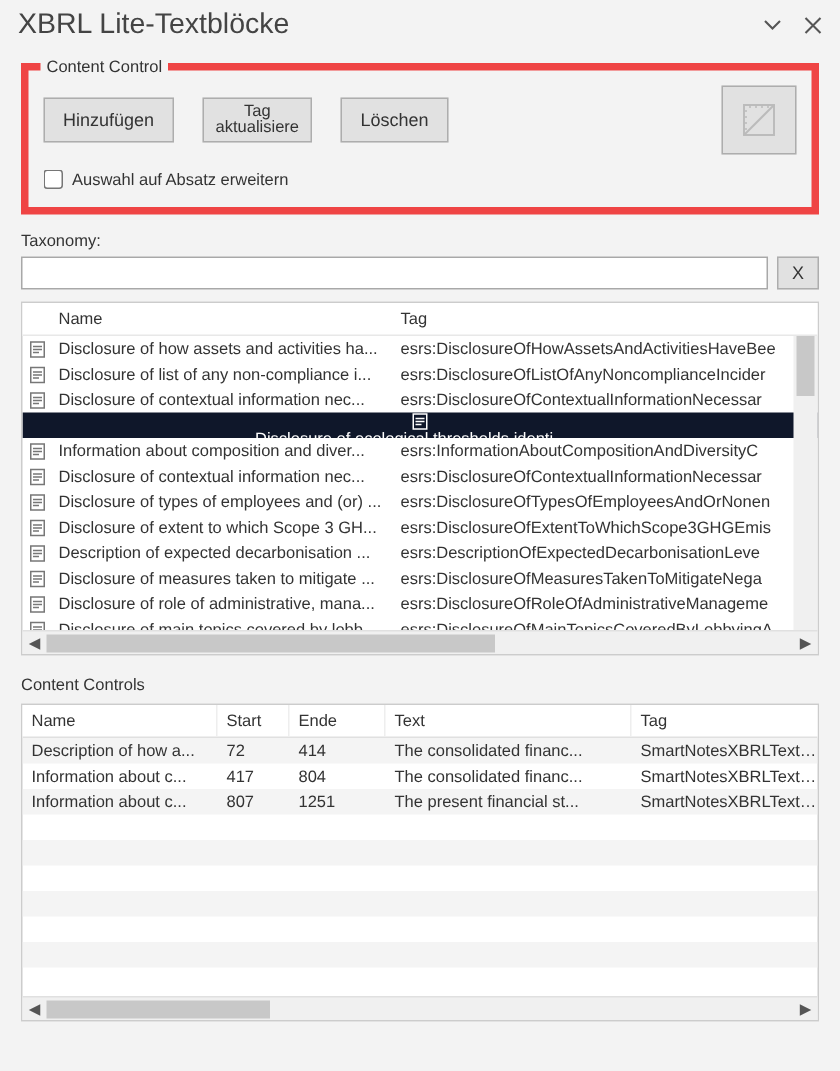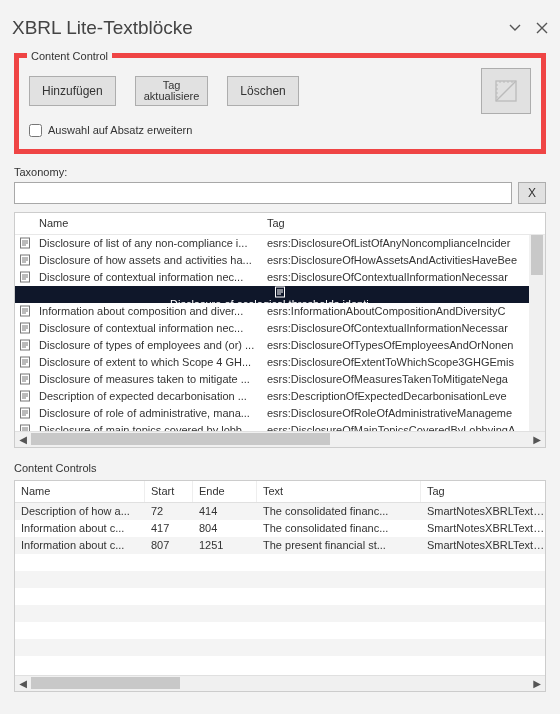--- a/index.html
+++ b/index.html
@@ -12,21 +12,20 @@
     width: 560px;
     height: 714px;
     overflow: hidden;
   }
   .panel {
     width: 560px;
     height: 714px;
     background: #f3f3f3;
     display: flex;
     flex-direction: column;
-    justify-content: center;
   }
   .titlebar {
     display: flex;
     align-items: center;
     justify-content: space-between;
     padding: 6px 12px 10px 12px;
   }
   .titlebar h1 {
     font-size: 19px;
     font-weight: 400;
@@ -312,40 +311,40 @@
       <div class="gh-tag">Tag</div>
     </div>
     <div class="grid-body" id="grid1-body">
         <div class="grid-row">
           <div class="cell-icon row-icon">
             <svg width="12" height="12" viewBox="0 0 12 12">
               <rect x="1.5" y="1" width="9" height="10" fill="none" stroke="#777" stroke-width="1"></rect>
               <path d="M3 4 H9 M3 6 H9 M3 8 H7" stroke="#777" stroke-width="1"></path>
             </svg>
           </div>
+          <div class="cell-name">Disclosure of how assets and activities ha...</div>
+          <div class="cell-tag">esrs:DisclosureOfHowAssetsAndActivitiesHaveBee</div>
+        </div>
+        <div class="grid-row">
+          <div class="cell-icon row-icon">
+            <svg width="12" height="12" viewBox="0 0 12 12">
+              <rect x="1.5" y="1" width="9" height="10" fill="none" stroke="#777" stroke-width="1"></rect>
+              <path d="M3 4 H9 M3 6 H9 M3 8 H7" stroke="#777" stroke-width="1"></path>
+            </svg>
+          </div>
           <div class="cell-name">Disclosure of list of any non-compliance i...</div>
           <div class="cell-tag">esrs:DisclosureOfListOfAnyNoncomplianceIncider</div>
         </div>
         <div class="grid-row">
           <div class="cell-icon row-icon">
             <svg width="12" height="12" viewBox="0 0 12 12">
               <rect x="1.5" y="1" width="9" height="10" fill="none" stroke="#777" stroke-width="1"></rect>
               <path d="M3 4 H9 M3 6 H9 M3 8 H7" stroke="#777" stroke-width="1"></path>
             </svg>
           </div>
-          <div class="cell-name">Disclosure of how assets and activities ha...</div>
-          <div class="cell-tag">esrs:DisclosureOfHowAssetsAndActivitiesHaveBee</div>
-        </div>
-        <div class="grid-row">
-          <div class="cell-icon row-icon">
-            <svg width="12" height="12" viewBox="0 0 12 12">
-              <rect x="1.5" y="1" width="9" height="10" fill="none" stroke="#777" stroke-width="1"></rect>
-              <path d="M3 4 H9 M3 6 H9 M3 8 H7" stroke="#777" stroke-width="1"></path>
-            </svg>
-          </div>
           <div class="cell-name">Disclosure of contextual information nec...</div>
           <div class="cell-tag">esrs:DisclosureOfContextualInformationNecessar</div>
         </div>
         <div class="grid-row selected">
           <div class="cell-icon row-icon">
             <svg width="12" height="12" viewBox="0 0 12 12">
               <rect x="1.5" y="1" width="9" height="10" fill="none" stroke="#fff" stroke-width="1"></rect>
               <path d="M3 4 H9 M3 6 H9 M3 8 H7" stroke="#fff" stroke-width="1"></path>
             </svg>
           </div>
@@ -381,42 +380,42 @@
           <div class="cell-name">Disclosure of types of employees and (or) ...</div>
           <div class="cell-tag">esrs:DisclosureOfTypesOfEmployeesAndOrNonen</div>
         </div>
         <div class="grid-row">
           <div class="cell-icon row-icon">
             <svg width="12" height="12" viewBox="0 0 12 12">
               <rect x="1.5" y="1" width="9" height="10" fill="none" stroke="#777" stroke-width="1"></rect>
               <path d="M3 4 H9 M3 6 H9 M3 8 H7" stroke="#777" stroke-width="1"></path>
             </svg>
           </div>
-          <div class="cell-name">Disclosure of extent to which Scope 4 GH...</div>
+          <div class="cell-name">Disclosure of extent to which Scope 3 GH...</div>
           <div class="cell-tag">esrs:DisclosureOfExtentToWhichScope3GHGEmis</div>
+        </div>
+        <div class="grid-row">
+          <div class="cell-icon row-icon">
+            <svg width="12" height="12" viewBox="0 0 12 12">
+              <rect x="1.5" y="1" width="9" height="10" fill="none" stroke="#777" stroke-width="1"></rect>
+              <path d="M3 4 H9 M3 6 H9 M3 8 H7" stroke="#777" stroke-width="1"></path>
+            </svg>
+          </div>
+          <div class="cell-name">Description of expected decarbonisation ...</div>
+          <div class="cell-tag">esrs:DescriptionOfExpectedDecarbonisationLeve</div>
         </div>
         <div class="grid-row">
           <div class="cell-icon row-icon">
             <svg width="12" height="12" viewBox="0 0 12 12">
               <rect x="1.5" y="1" width="9" height="10" fill="none" stroke="#777" stroke-width="1"></rect>
               <path d="M3 4 H9 M3 6 H9 M3 8 H7" stroke="#777" stroke-width="1"></path>
             </svg>
           </div>
           <div class="cell-name">Disclosure of measures taken to mitigate ...</div>
           <div class="cell-tag">esrs:DisclosureOfMeasuresTakenToMitigateNega</div>
-        </div>
-        <div class="grid-row">
-          <div class="cell-icon row-icon">
-            <svg width="12" height="12" viewBox="0 0 12 12">
-              <rect x="1.5" y="1" width="9" height="10" fill="none" stroke="#777" stroke-width="1"></rect>
-              <path d="M3 4 H9 M3 6 H9 M3 8 H7" stroke="#777" stroke-width="1"></path>
-            </svg>
-          </div>
-          <div class="cell-name">Description of expected decarbonisation ...</div>
-          <div class="cell-tag">esrs:DescriptionOfExpectedDecarbonisationLeve</div>
         </div>
         <div class="grid-row">
           <div class="cell-icon row-icon">
             <svg width="12" height="12" viewBox="0 0 12 12">
               <rect x="1.5" y="1" width="9" height="10" fill="none" stroke="#777" stroke-width="1"></rect>
               <path d="M3 4 H9 M3 6 H9 M3 8 H7" stroke="#777" stroke-width="1"></path>
             </svg>
           </div>
           <div class="cell-name">Disclosure of role of administrative, mana...</div>
           <div class="cell-tag">esrs:DisclosureOfRoleOfAdministrativeManageme</div>

